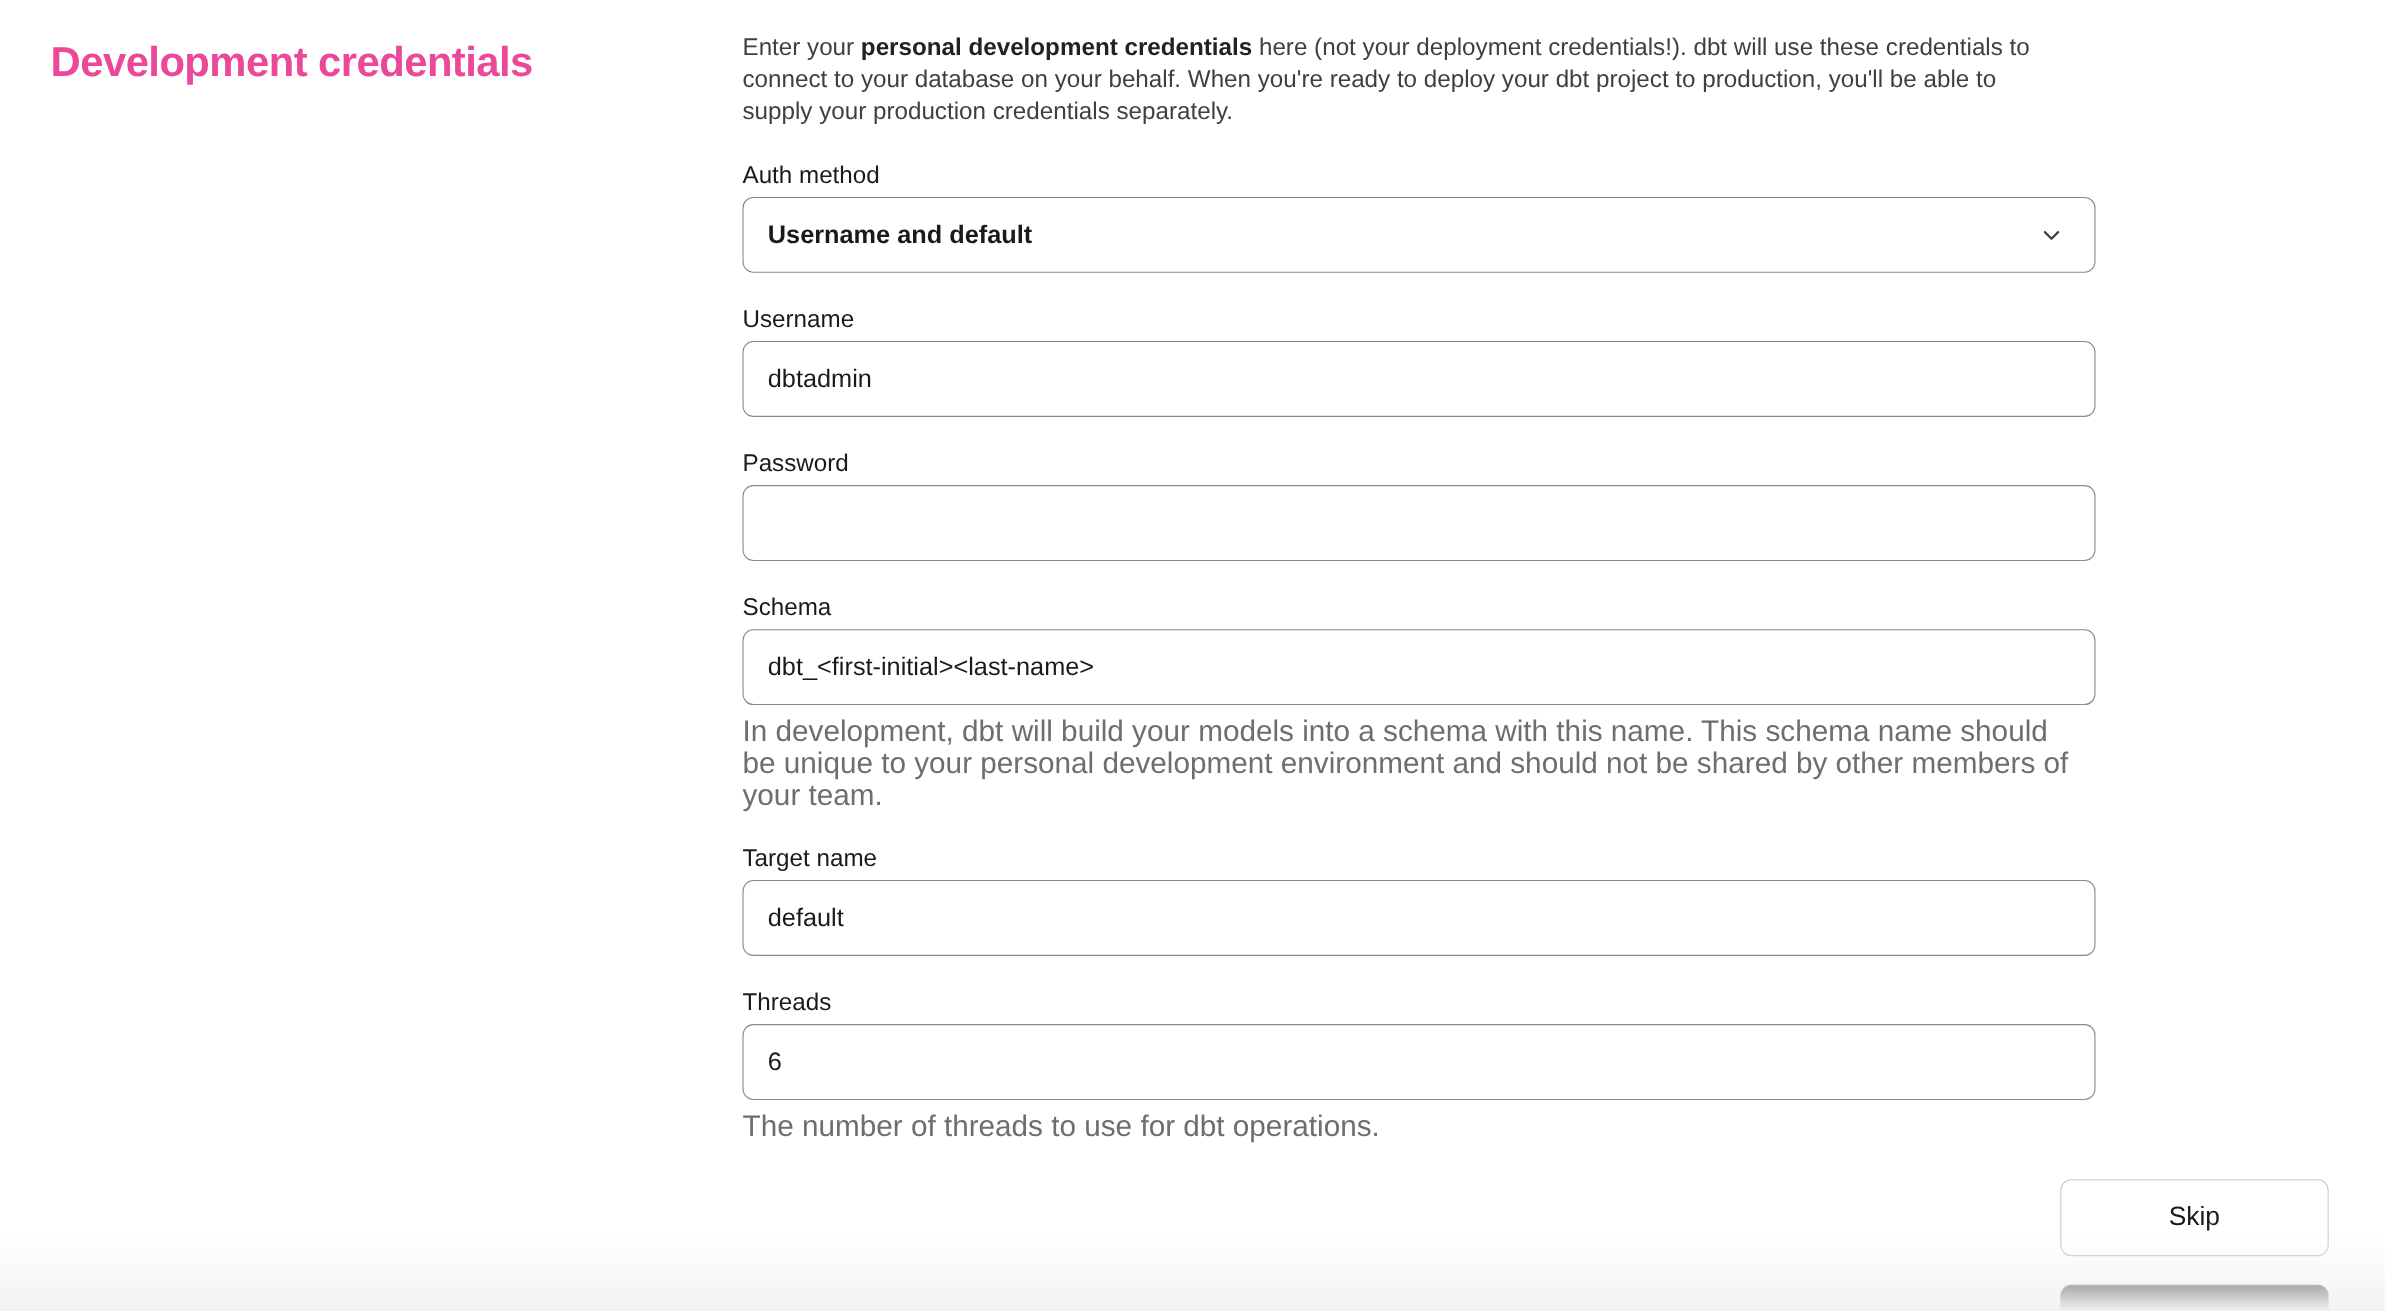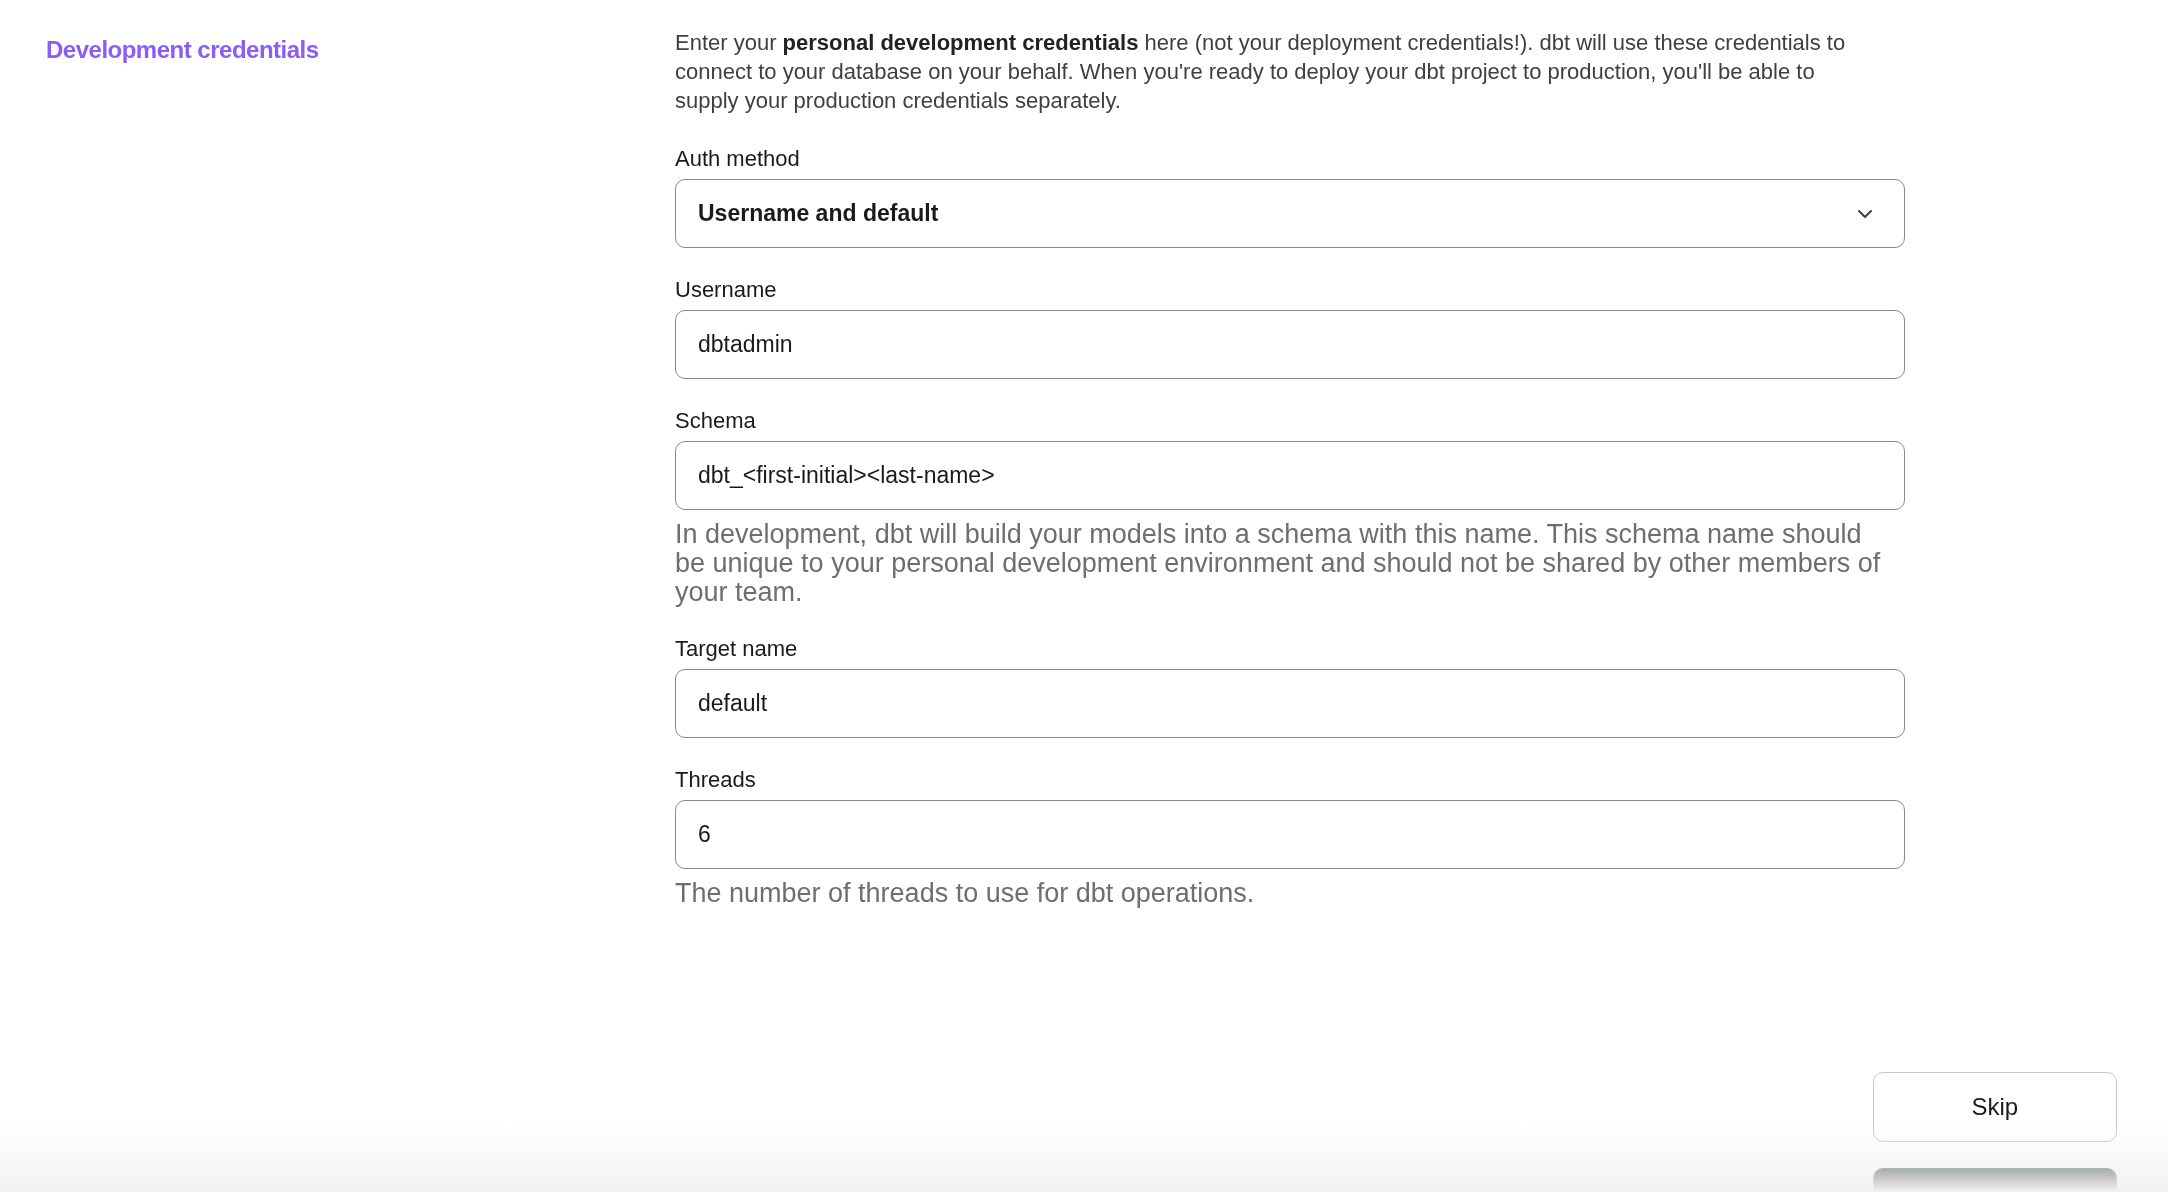--- a/index.html
+++ b/index.html
@@ -10,24 +10,24 @@
     overflow: hidden;
   }
   .page {
     position: relative;
     width: 2168px; height: 1192px;
     background: #ffffff;
   }
   .page-title {
     position: absolute;
     left: 46px; top: 36px;
-    font-size: 24px;
+    font-size: 38px;
     font-weight: 700;
     letter-spacing: -0.5px;
-    color: #8b5cf6;
+    color: #ec4899;
     text-align: right;
   }
   .form-col {
     position: absolute;
     left: 675px; top: 28px;
     width: 1230px;
   }
   .intro {
     font-size: 22px;
     line-height: 29px;
@@ -151,20 +151,24 @@
           </svg>
         </span>
       </div>
     </div>
 
     <div class="form-group">
       <label class="field-label">Username</label>
       <input type="text" class="text-input" value="dbtadmin" style="">
     </div>
 
+    <div class="form-group">
+      <label class="field-label">Password</label>
+      <input type="password" class="text-input" value="" style="">
+    </div>
 
     <div class="form-group">
       <label class="field-label">Schema</label>
       <input type="text" class="text-input" value="dbt_&lt;first-initial&gt;&lt;last-name&gt;" style="">
       <p class="helper-text">In development, dbt will build your models into a schema with this name. This schema name should be unique to your personal development environment and should not be shared by other members of your team.</p>
     </div>
 
     <div class="form-group">
       <label class="field-label">Target name</label>
       <input type="text" class="text-input" value="default" style="">

